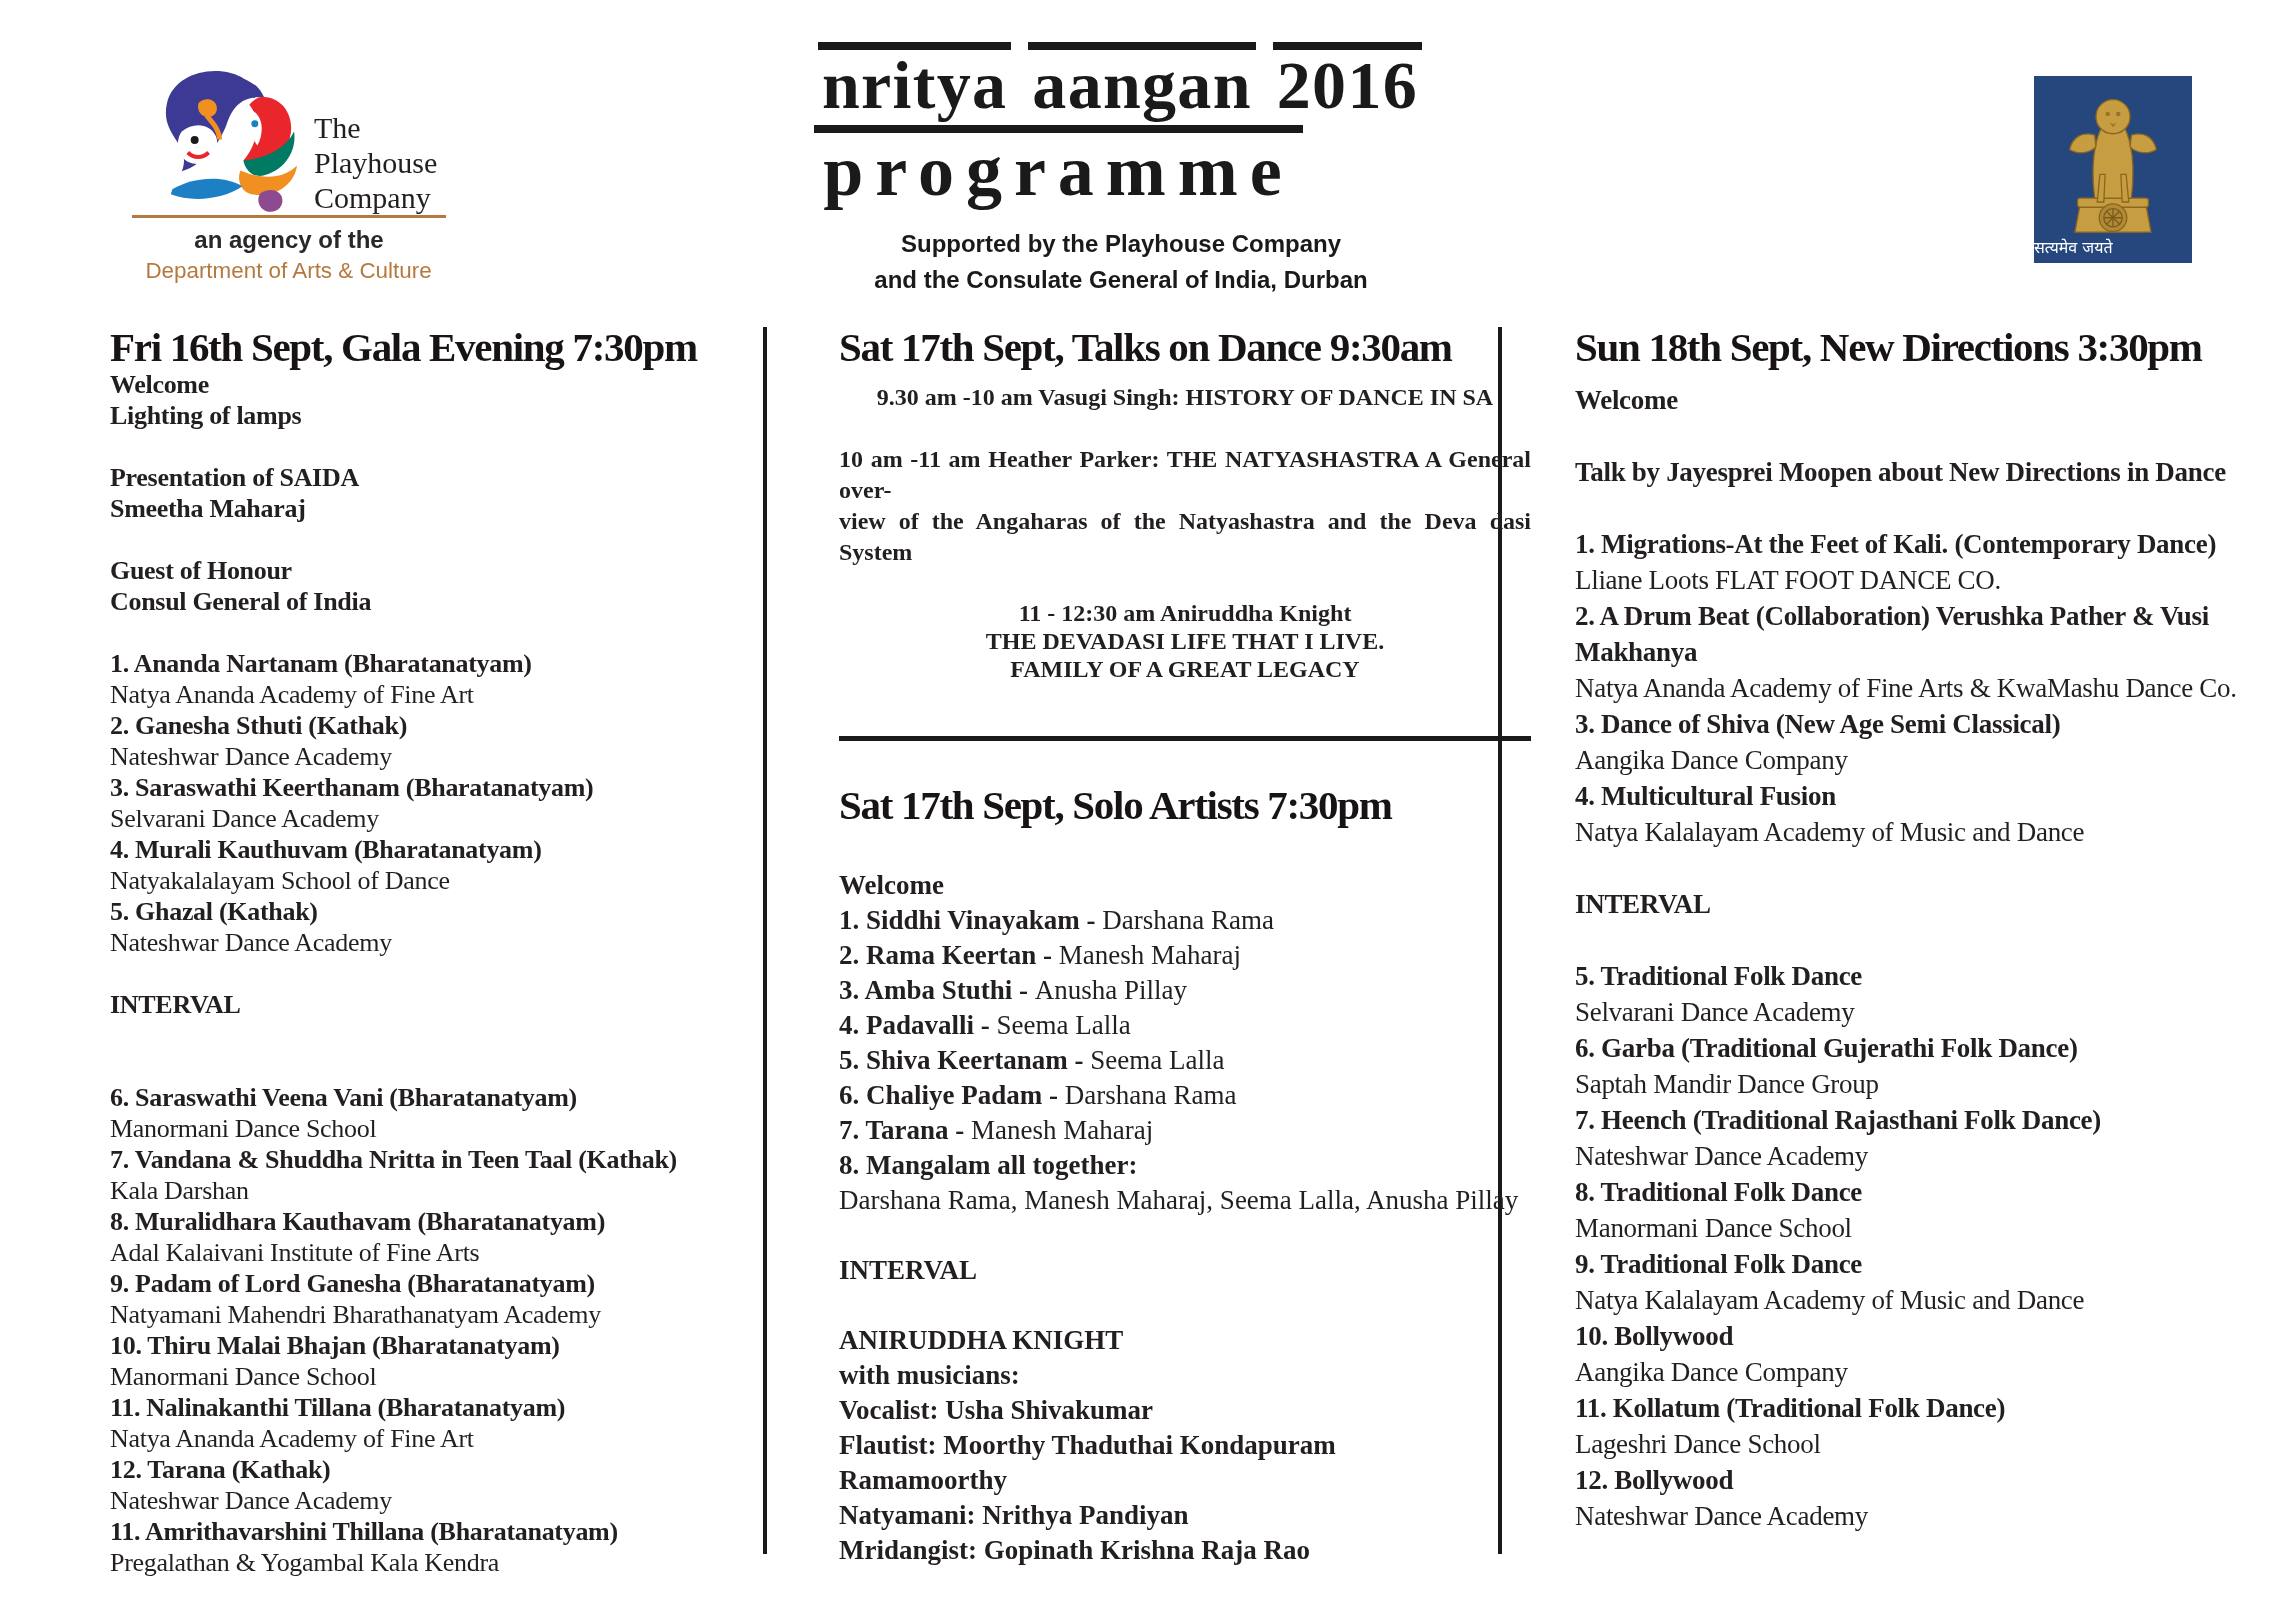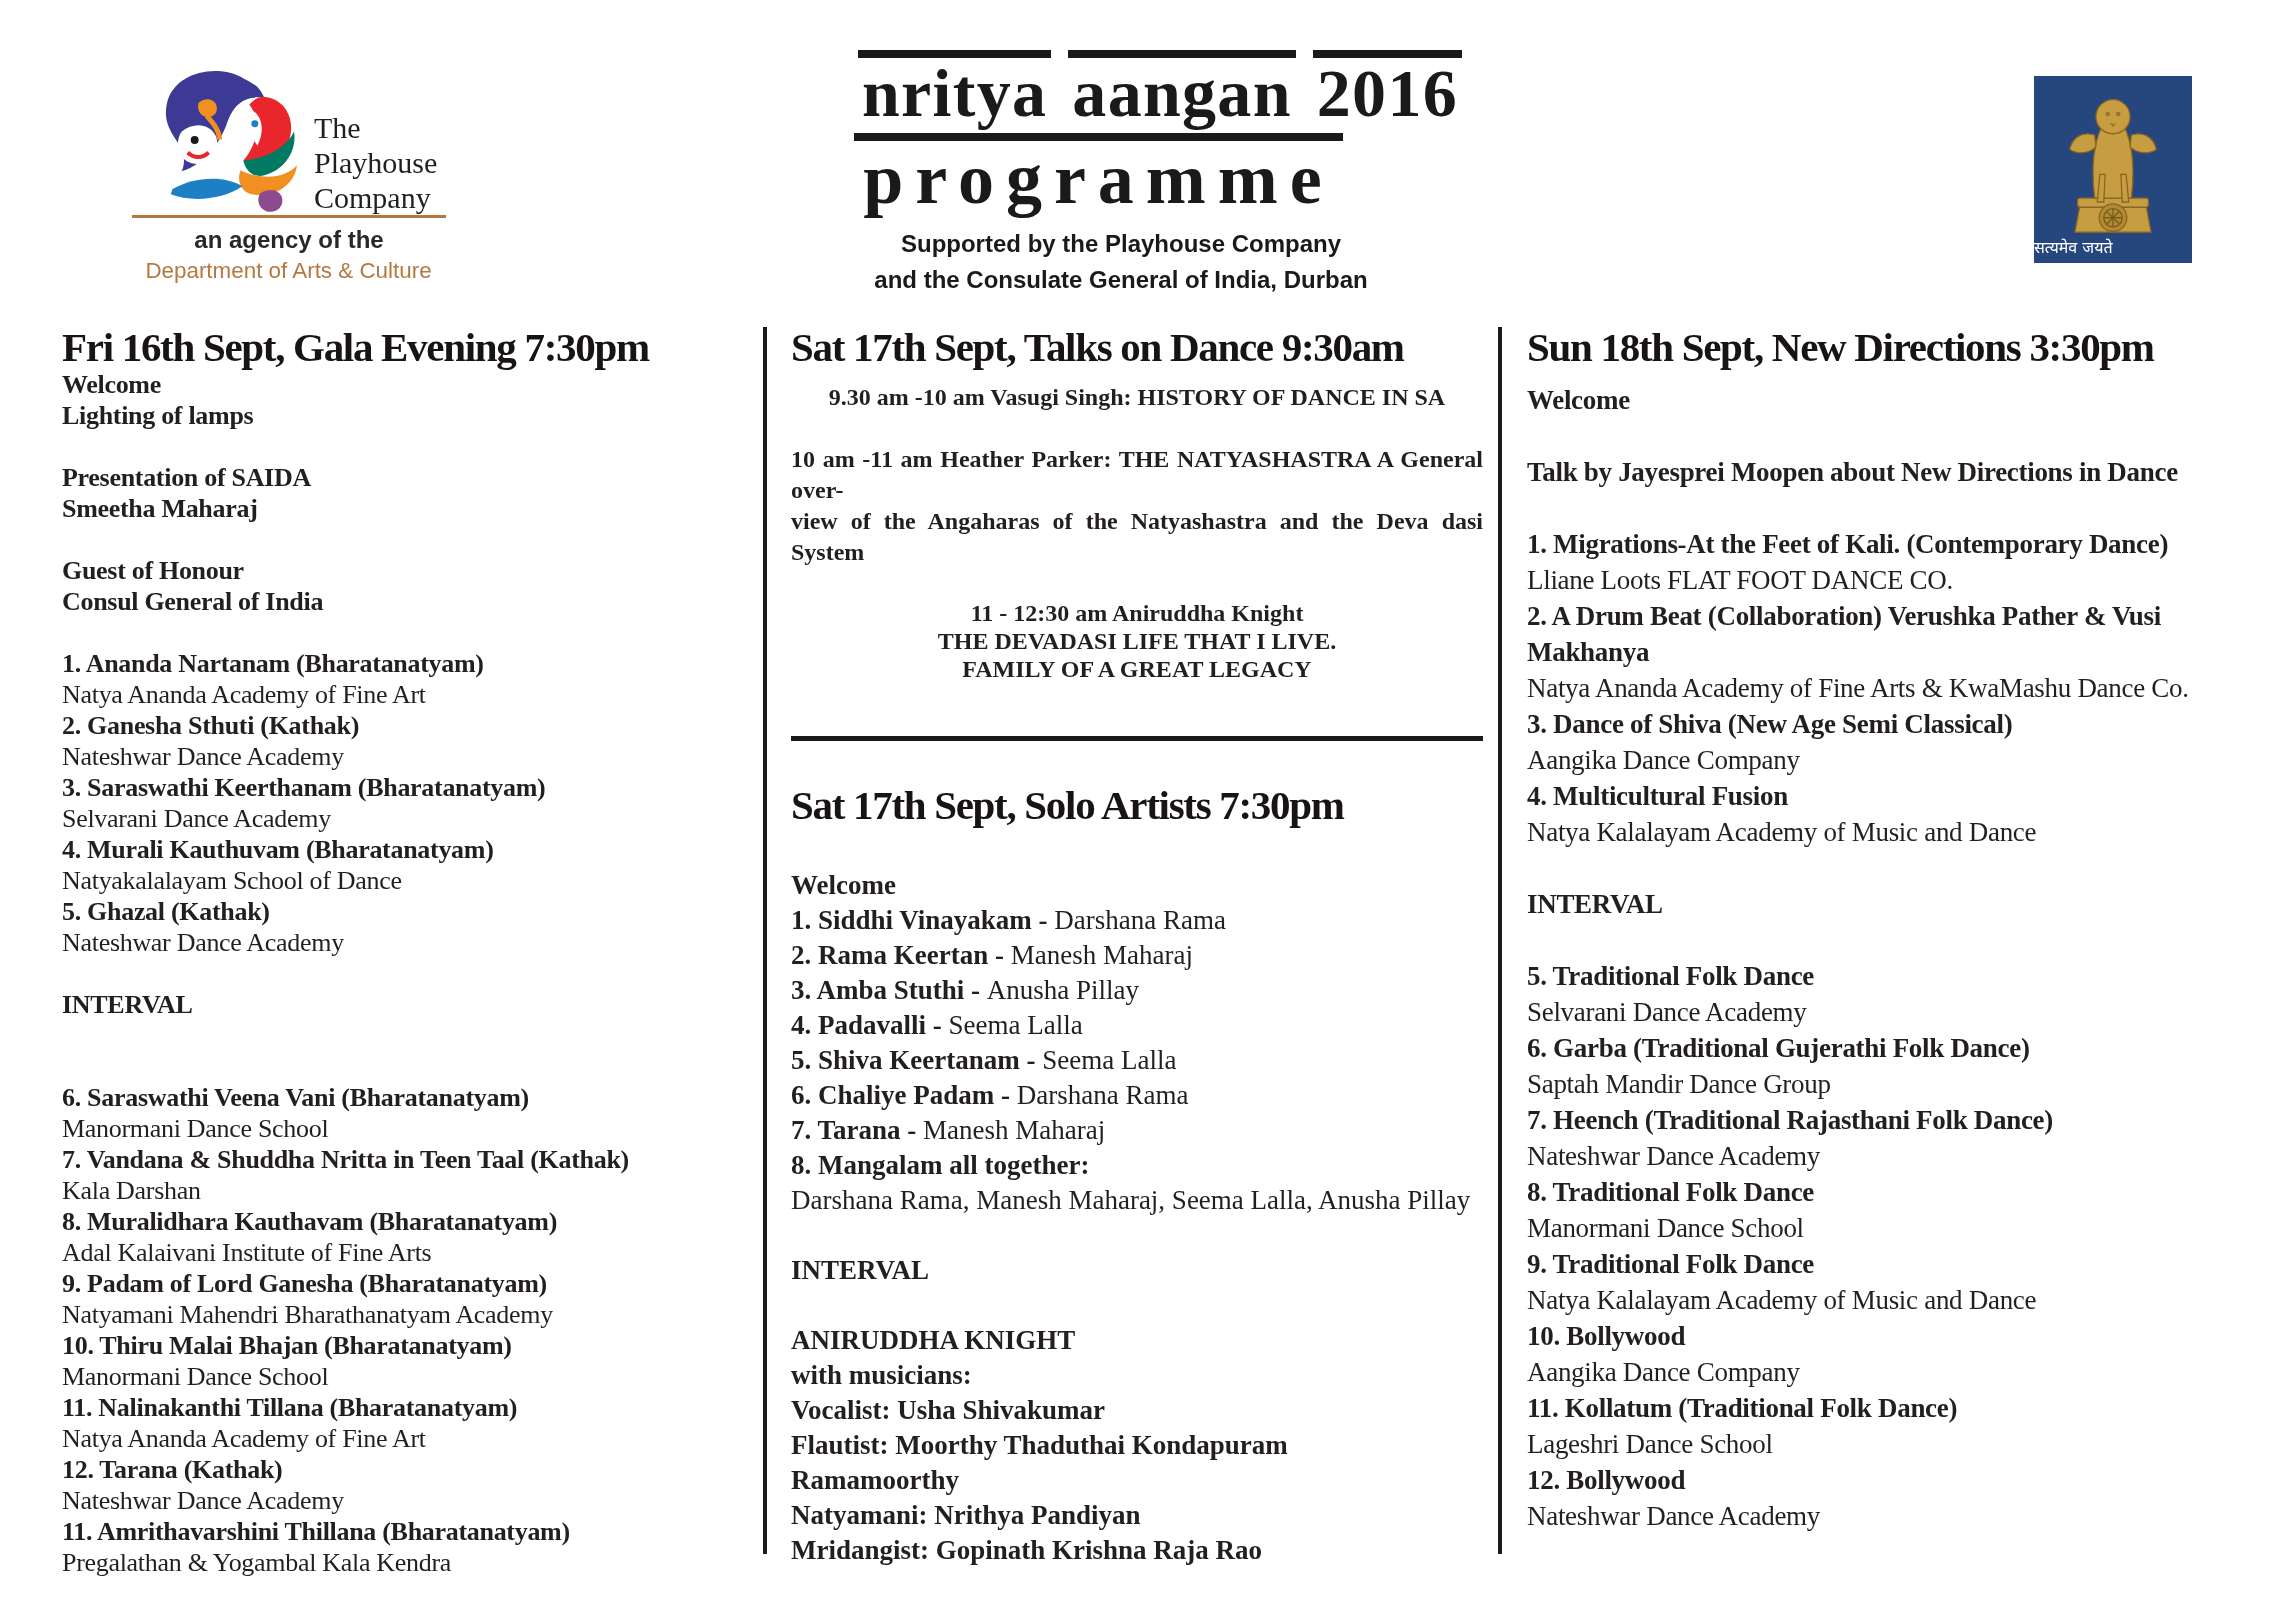--- a/index.html
+++ b/index.html
@@ -16,21 +16,21 @@
   .ph-rule{position:absolute;left:132px;top:215px;width:314px;height:3.3px;background:#b5793f;}
   .ph-agency{
     position:absolute;left:132px;top:226px;width:314px;text-align:center;
     font-family:"Liberation Sans",sans-serif;font-weight:bold;font-size:24px;color:#2b2727;
   }
   .ph-dept{
     position:absolute;left:105px;top:258px;width:367px;text-align:center;
     font-family:"Liberation Sans",sans-serif;font-size:22.4px;color:#b5793f;
   }
   
-  .ev-title{position:absolute;left:814px;top:50px;width:612px;text-align:center;margin-left:40px;}
+  .ev-title{position:absolute;left:814px;top:42px;width:612px;text-align:center;}
   .ev-l1{display:flex;justify-content:center;gap:17px;}
   .ev-word{
     display:inline-block;border-top:8.5px solid #1a1a1a;padding:0 4px;
     font-weight:bold;font-size:68px;line-height:71px;letter-spacing:1.3px;color:#1a1a1a;
   }
   .ev-l2{display:flex;justify-content:flex-start;margin-top:4px;}
   .ev-word2{
     display:inline-block;border-top:8.5px solid #1a1a1a;padding:0 9.2px;
     font-weight:bold;font-size:72px;line-height:76px;letter-spacing:12px;color:#1a1a1a;
   }
@@ -42,21 +42,21 @@
   .emblem{position:absolute;left:2034px;top:76px;width:158px;height:187px;background:#26477e;}
   .emblem svg{position:absolute;left:0;top:0;}
   .emblem .motto{
     position:absolute;left:0;bottom:5.3px;width:100%;
     color:#ffffff;font-size:16px;font-family:"DejaVu Sans",sans-serif;
   }
   
   .divider{position:absolute;width:4px;background:#1a1a1a;top:327px;height:1227px;}
   .div1{left:763px;}
   .div2{left:1498px;}
-  .col{position:absolute;top:326px;}
+  .col{position:absolute;top:326px;margin-left:48px;}
   .col-heading{
     font-size:41px;font-weight:bold;letter-spacing:-1.3px;line-height:43px;white-space:nowrap;color:#181415;
   }
   .line{white-space:nowrap;}
   .b{font-weight:bold;}
   .n{font-weight:normal;}
   
   .col1{left:62px;width:698px;}
   .col1 .line{font-size:26px;line-height:31px;letter-spacing:-0.3px;}
   

